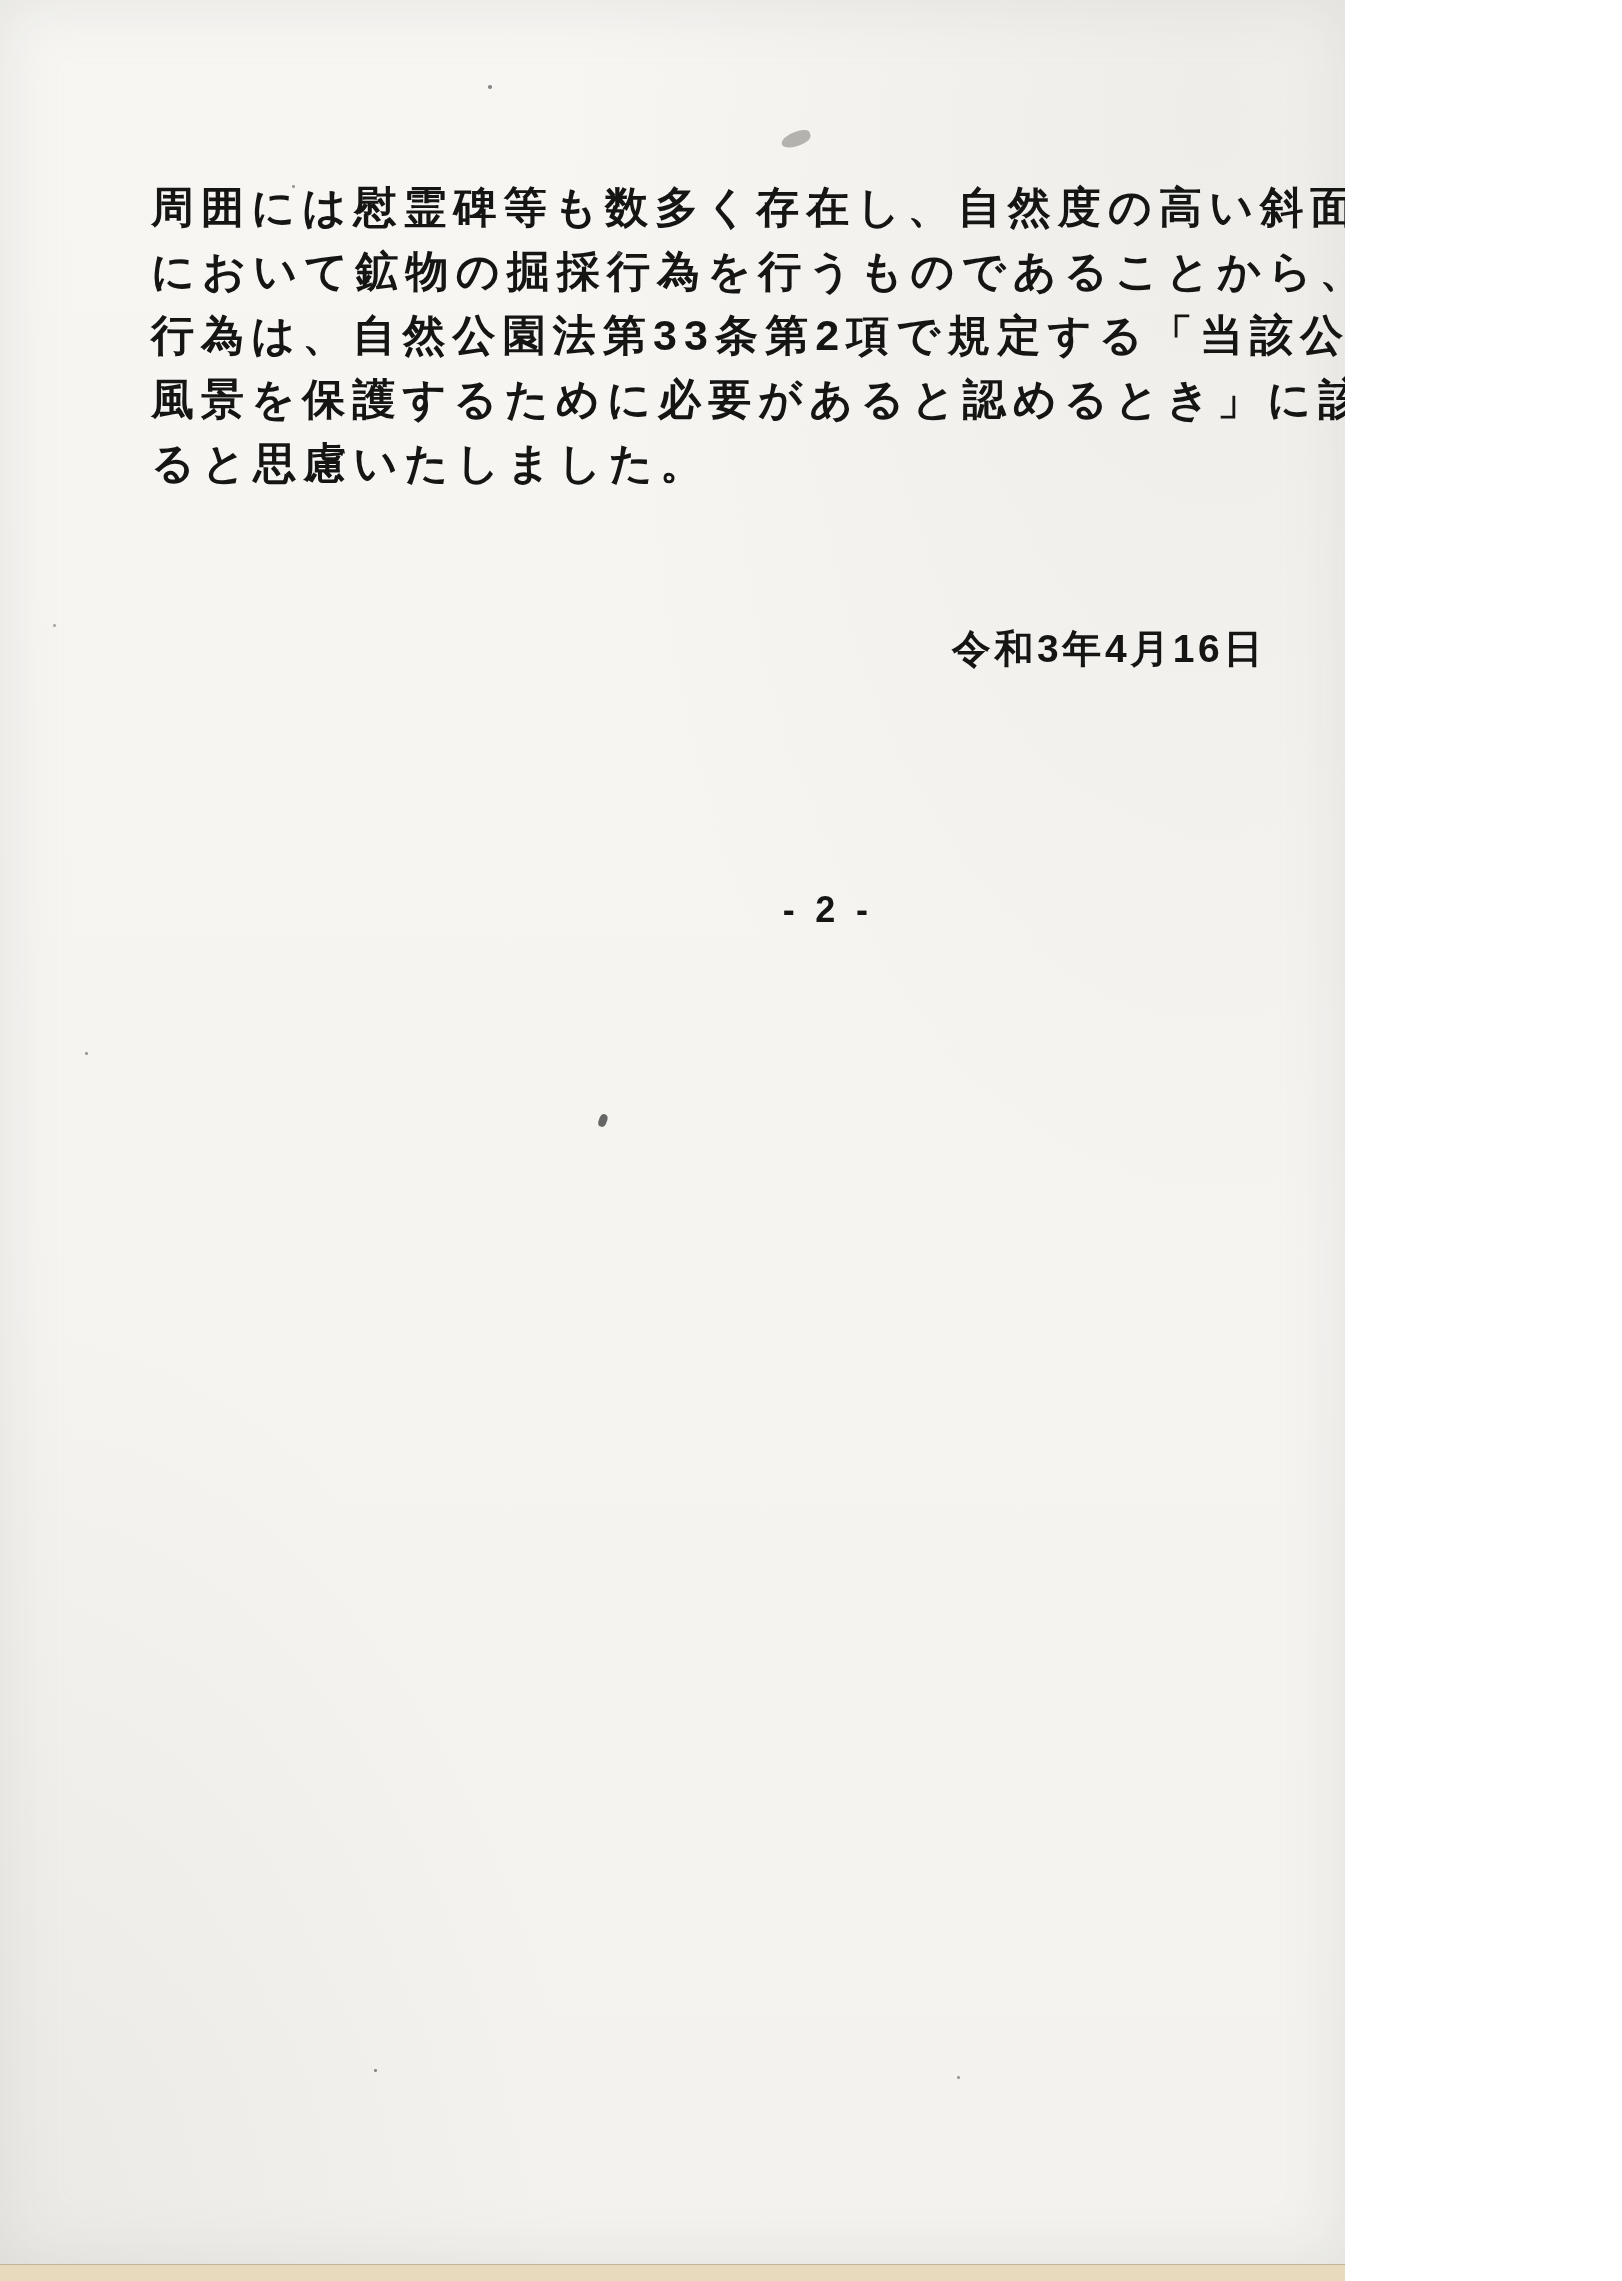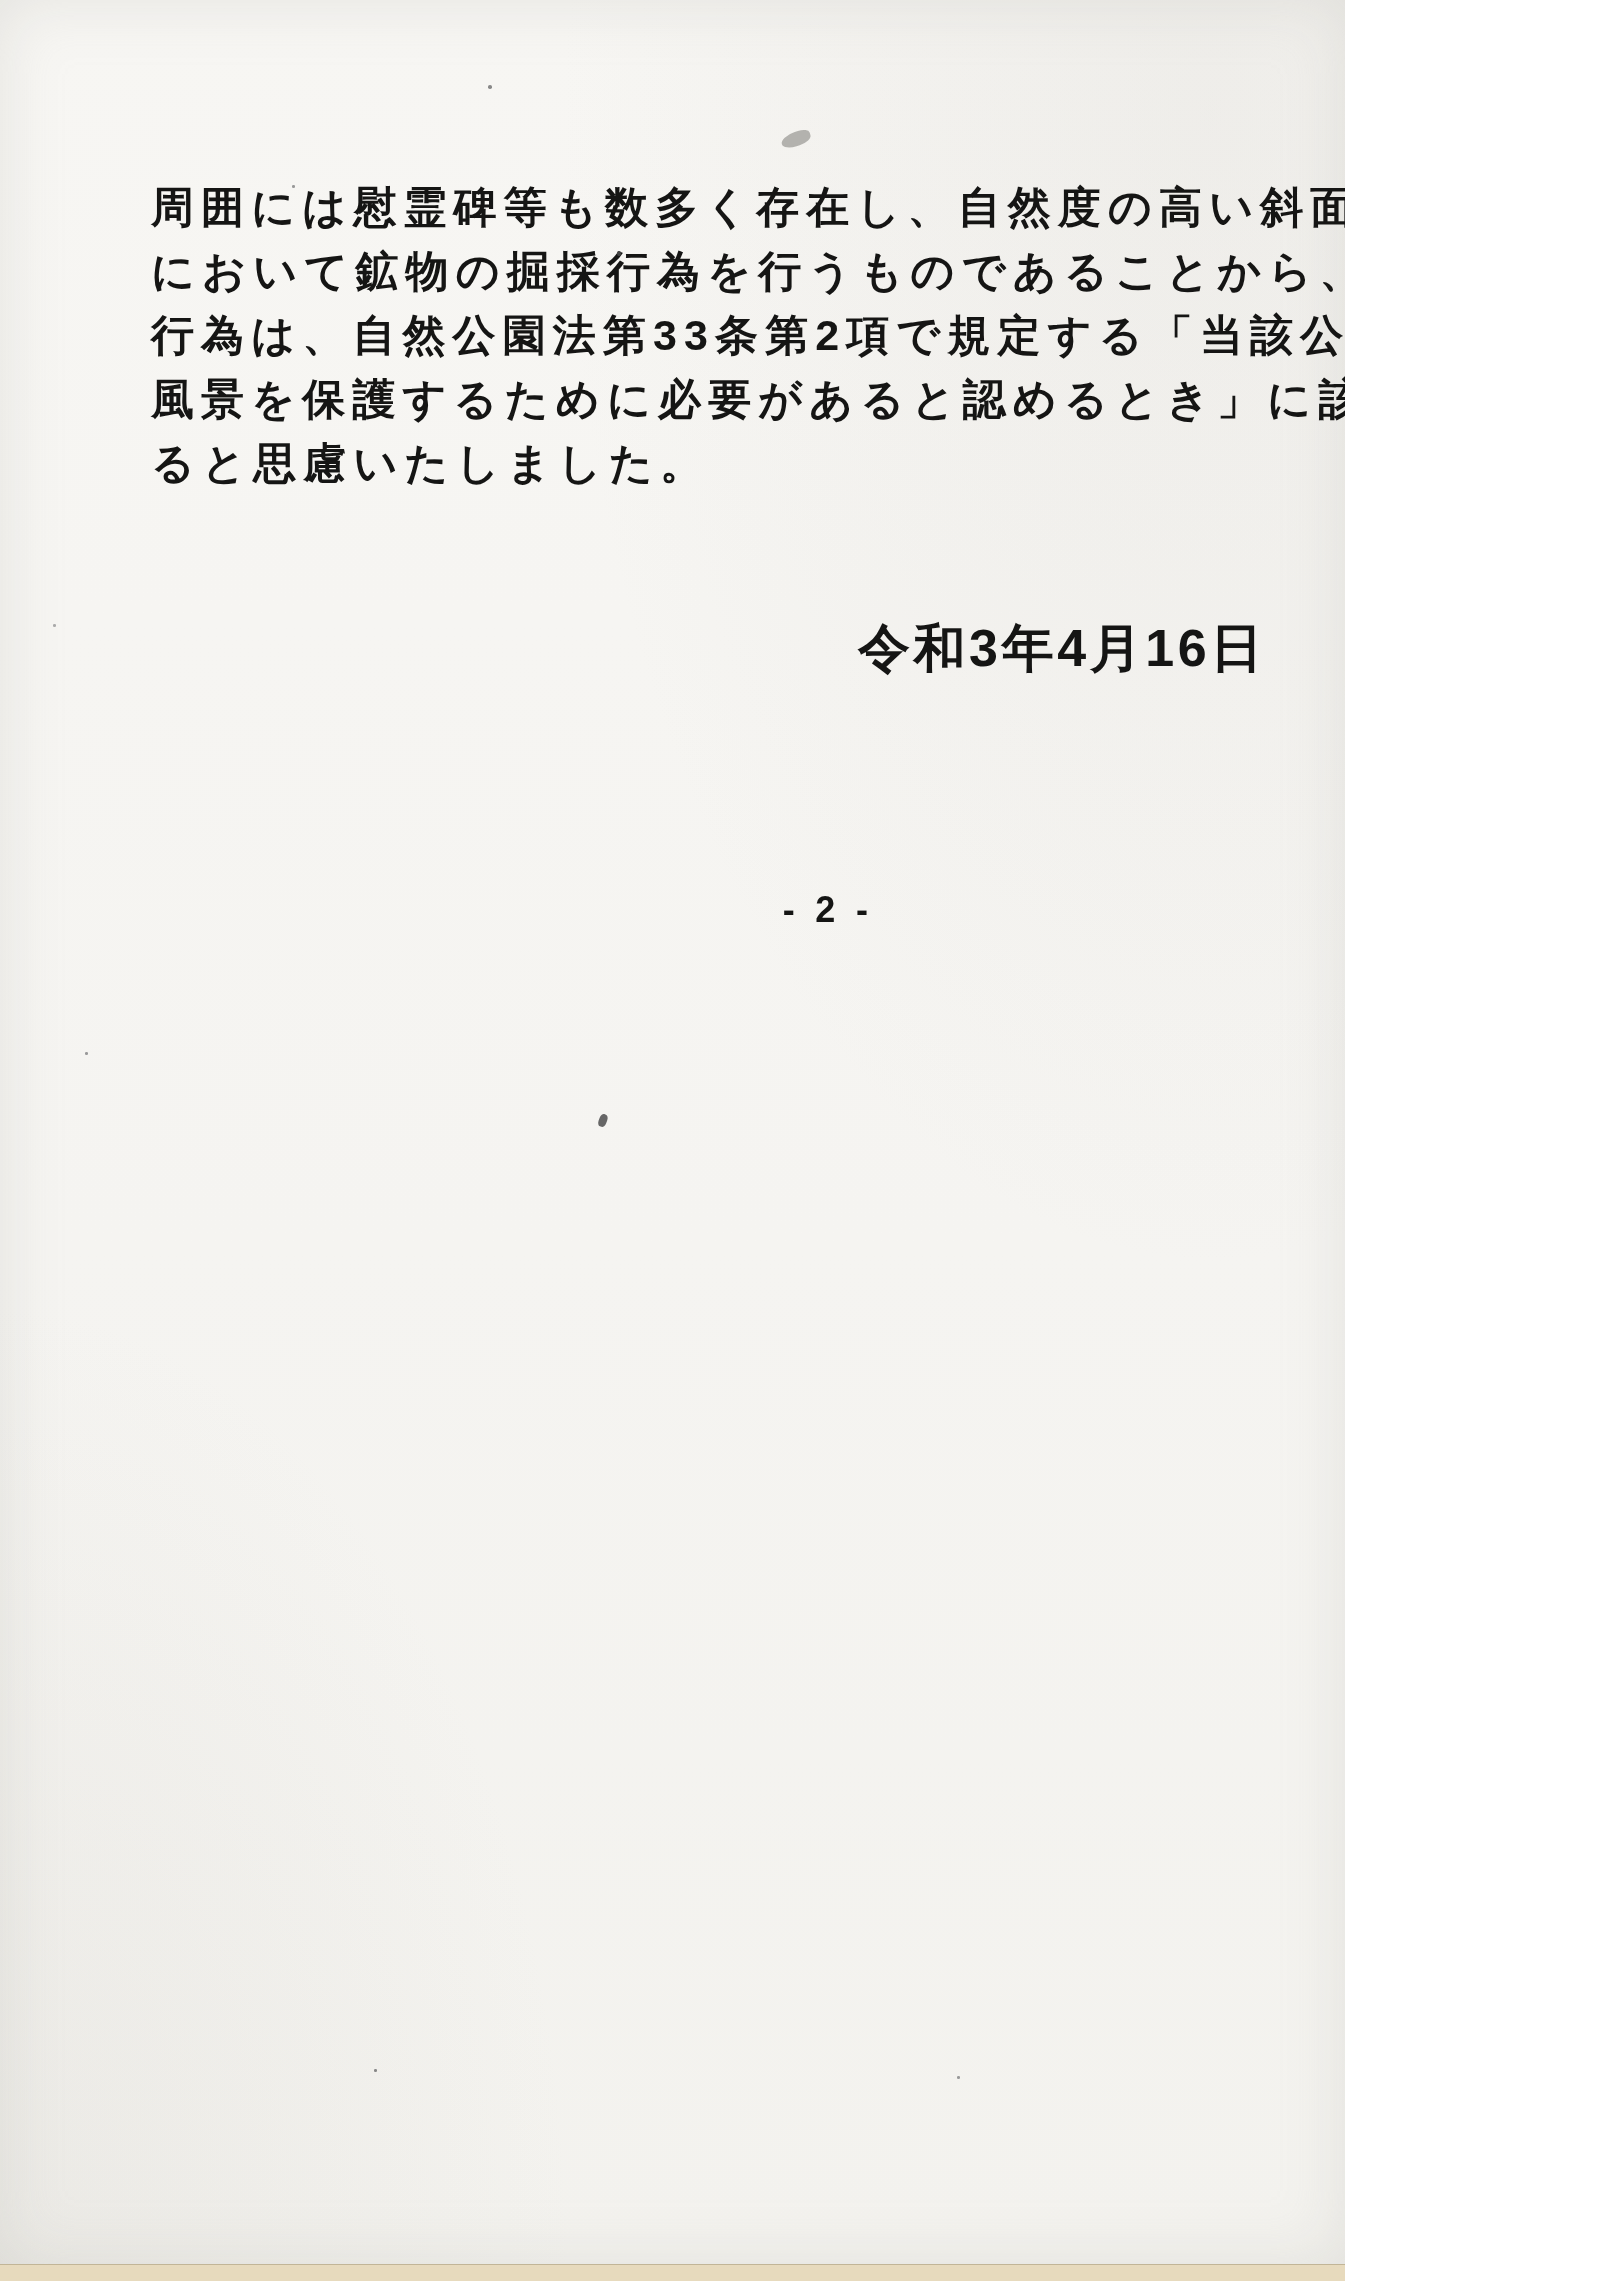--- a/index.html
+++ b/index.html
@@ -47,21 +47,21 @@
   }
   .para {
     margin: 0 0 38px 0;
     white-space: pre-line;
     text-align: left;
   }
   .signature {
     margin-top: 127px;
     text-align: right;
     padding-right: 239px;
-    font-size: 52px;
+    font-size: 39px;
     line-height: 53px;
     letter-spacing: 3.6px;
   }
   .page-number {
     margin-top: 208px;
     text-align: center;
     font-size: 36px;
     line-height: 53px;
     letter-spacing: 5.3px;
   }

